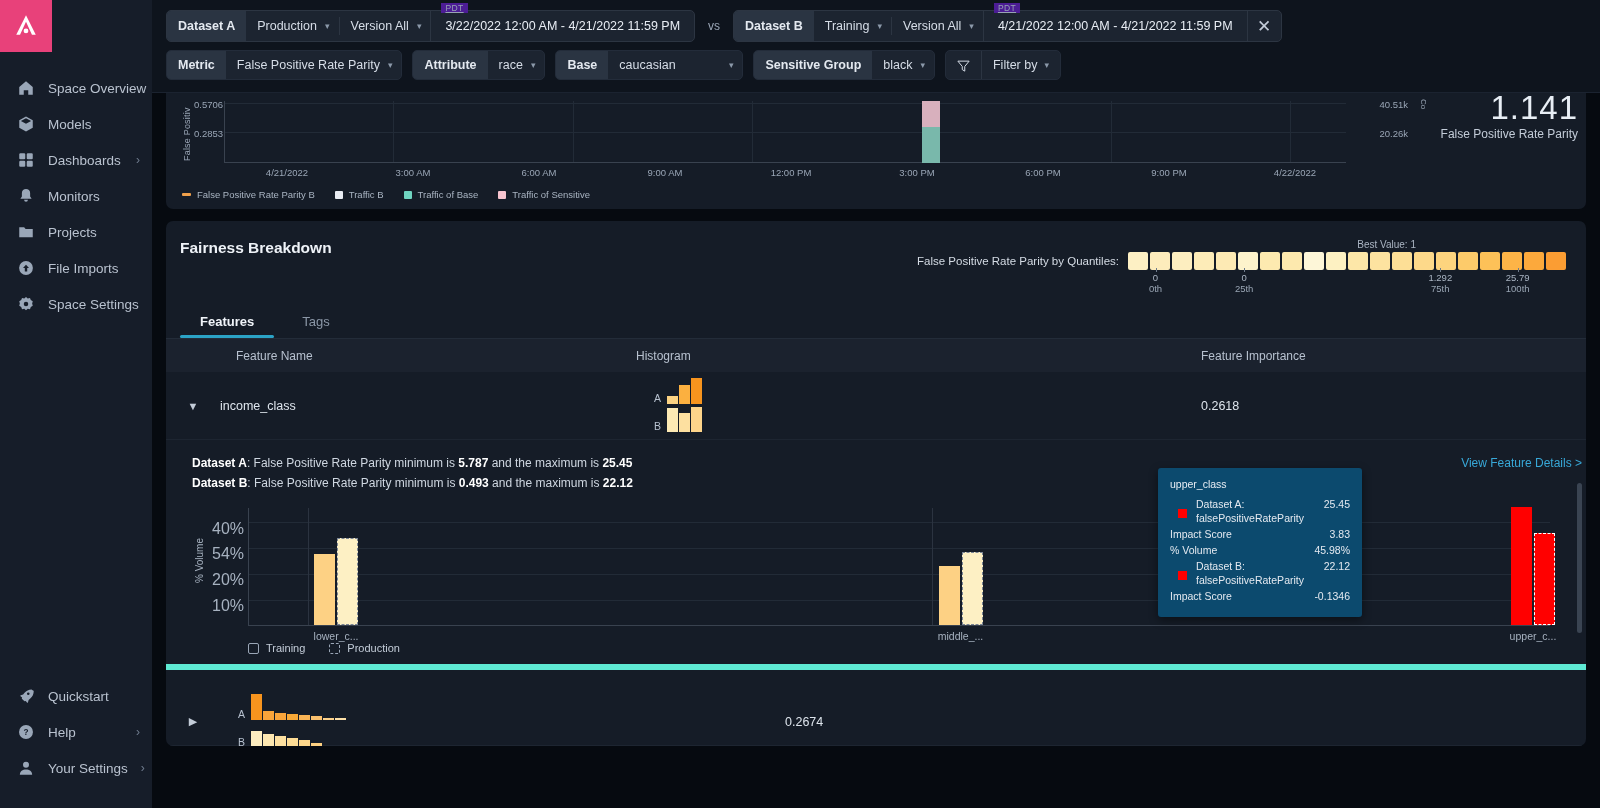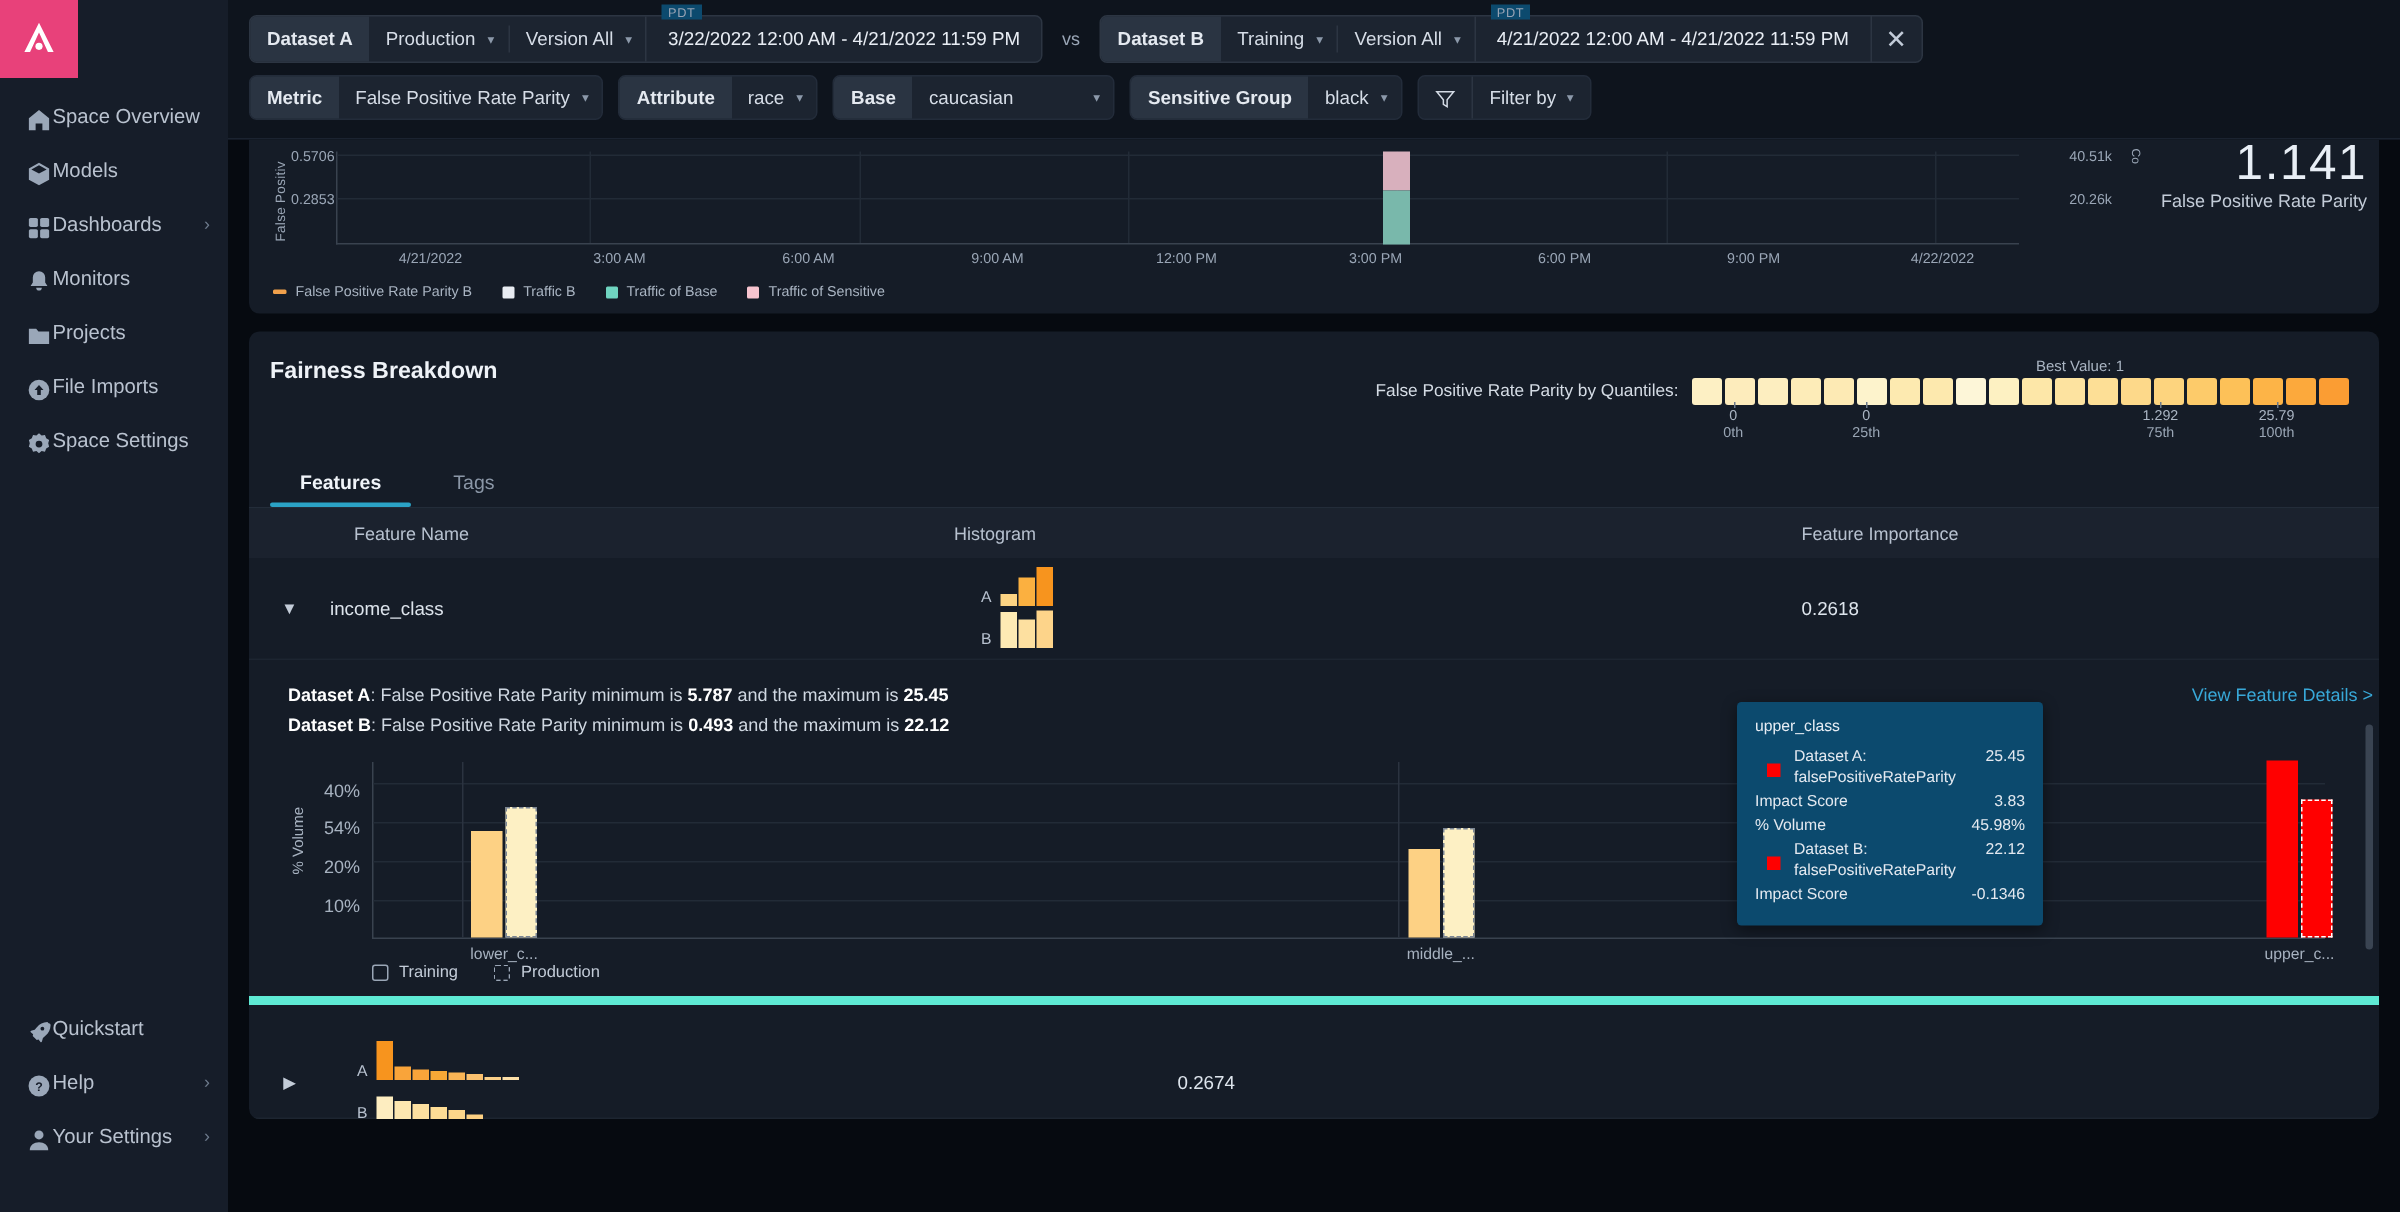--- a/index.html
+++ b/index.html
@@ -17,21 +17,21 @@
     width: 152px; height: 808px; background: #161d29;
     display: flex; flex-direction: column; flex: 0 0 152px;
     position: relative; z-index: 5;
   }
   .logo-box {
     width: 52px; height: 52px; background: #e8417a;
     display:flex; align-items:center; justify-content:center;
   }
   .nav-top { margin-top: 18px; }
   .nav-item {
-    display: flex; align-items: flex-start; 
+    display: flex; align-items: center; gap: 13px;
     height: 36px; padding: 0 12px 0 16px; cursor: pointer;
     color: #b9c2cf; font-size: 13.5px; position: relative;
   }
   .nav-icon { width: 19px; height: 19px; flex: 0 0 19px; display:flex; align-items:center; justify-content:center; }
   .nav-icon svg { width:18px; height:18px; fill:#9aa7b8; }
   .nav-label { white-space: nowrap; }
   .chev-right { margin-left:auto; color:#6e7b8d; font-size:12px; }
   .nav-bottom { margin-top: auto; padding-bottom: 22px; }
 
   
@@ -61,22 +61,22 @@
   }
   .caret { font-size: 9px; color: #8c99aa; }
   .pill-sep { width:1px; height:18px; background:#2c3542; }
 
   .daterange {
     position: relative; display:flex; align-items:center;
     padding: 0 14px; height: 100%; color: #e8edf4; font-size: 12.5px;
     border-left: 1px solid #2c3542; cursor: pointer;
   }
   .pdt-tag {
-    position: absolute; top: -8px; left: 10px; background: #0c4a6e;
-    color: #97a3b4; font-size: 8.5px; padding: 0 4px; letter-spacing:.4px;
+    position: absolute; top: -8px; left: 10px; background: #4c1d95;
+    color: #97a3b4; font-size: 8.5px; padding: 0 4px; letter-spacing:.4px;text-decoration:underline;
   }
   .group-combo {
     display:flex; align-items:center; background:#1c2430; border:1px solid #2c3542;
     border-radius:5px; height:32px; position: relative;
   }
   .vs-text { color:#9aa6b6; font-size:12px; padding: 0 3px; }
   .close-x {
     width: 34px; height: 32px; display:flex; align-items:center; justify-content:center;
     color:#c2cbd8; font-size:17px; cursor:pointer; border-left:1px solid #2c3542;
   }
@@ -168,21 +168,21 @@
     position:relative; padding: 16px 20px 0 26px; height: 230px;
     border-bottom:6px solid #5eead4;
   }
   .dtxt { font-size:12px; color:#cfd7e1; margin-bottom:6px; }
   .dtxt b { color:#ffffff; }
   .dtxt .num { font-weight:bold; color:#ffffff; }
   .view-link { position:absolute; right:4px; top:16px; font-size:12px; color:#38a8d8; cursor:pointer; }
 
   .bigchart { position:relative; margin-top: 14px; height: 150px; }
   .bc-ylabel { position:absolute; left:2px; top:34px; writing-mode:vertical-rl; transform:rotate(180deg); font-size:10px; color:#a7b2c0; }
-  .bc-ytick { position:absolute; left:20px; font-size:12px; color:#a7b2c0; width:28px; text-align:right; }
+  .bc-ytick { position:absolute; left:20px; font-size:16px; color:#a7b2c0; width:28px; text-align:center; }
   .bc-plot { position:absolute; left:56px; right:16px; top:4px; height:118px; border-left:1px solid #39424f; border-bottom:1px solid #39424f; }
   .bc-grid { position:absolute; left:0; right:0; height:1px; background:#222b37; }
   .bc-vline { position:absolute; top:0; bottom:0; width:1px; background:#2b3340; }
   .bar-pair { position:absolute; bottom:0; display:flex; align-items:flex-end; gap:2px; }
   .bar { width:21px; }
   .bar.dashed { border:1.5px dashed #7b8594; }
   .bar-xlabel { position:absolute; top:122px; font-size:10.5px; color:#a7b2c0; transform:translateX(-50%); white-space:nowrap; }
   .bc-legend { position:absolute; left:56px; top:138px; display:flex; gap:24px; align-items:center; }
   .bcl { display:flex; align-items:center; gap:7px; font-size:11px; color:#c3ccd8; cursor:pointer; }
   .bcl-sw { width:11px; height:11px; border:1.5px solid #9aa6b6; border-radius:2px; }

